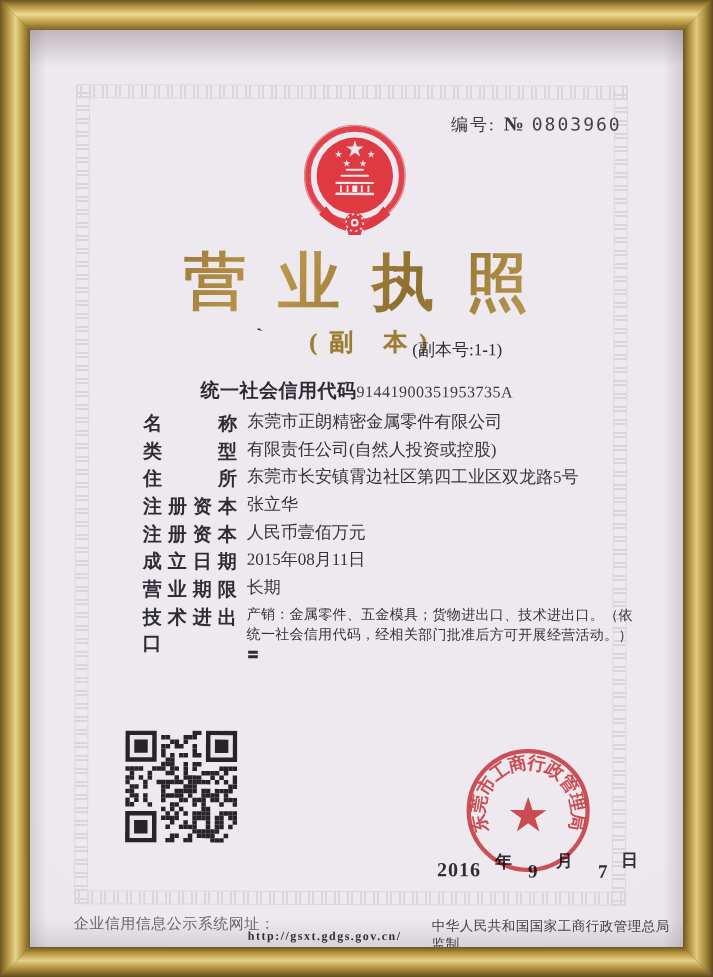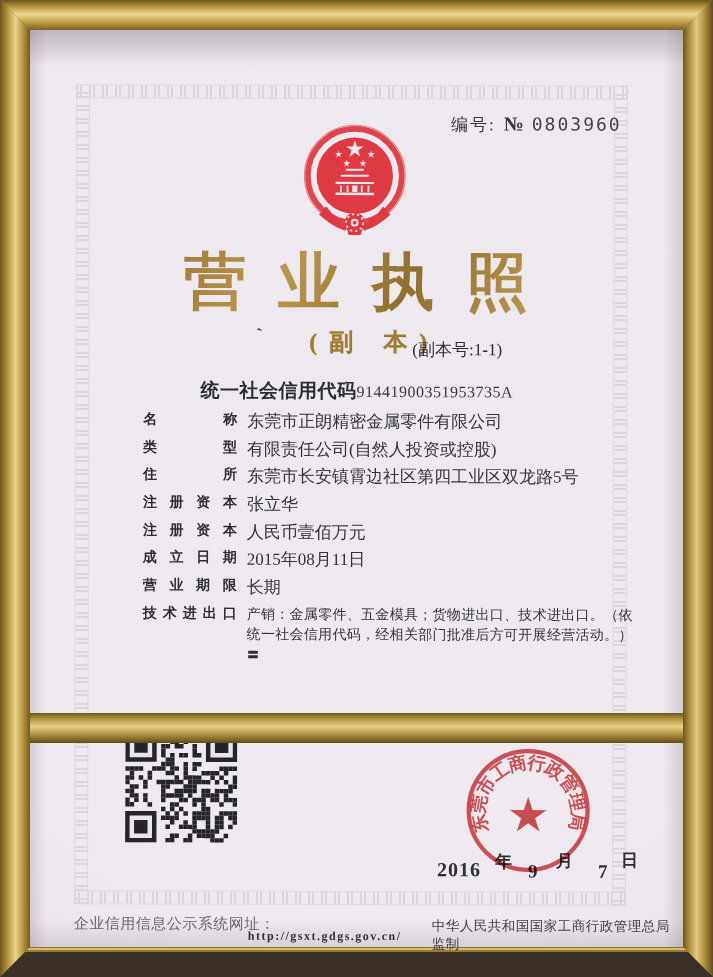--- a/index.html
+++ b/index.html
@@ -1,18 +1,18 @@
 <!DOCTYPE html>
 <html><head>
 <meta charset="utf-8">
 <style>
   html,body{margin:0;padding:0;}
   body{width:713px;height:977px;overflow:hidden;background:#3a3028;
        font-family:"Liberation Serif","DejaVu Serif",serif;}
-  .photo{position:relative;width:713px;height:743px;background:#737373;
+  .photo{position:relative;width:713px;height:977px;background:#737373;
          box-shadow:inset 0 0 60px rgba(40,28,8,.45), inset 0 0 0 2px rgba(70,54,18,.5);}
   
   .frame-strip{position:absolute;z-index:3;}
   .frame-top{left:0;top:0;width:713px;height:30px;
     background:linear-gradient(180deg,#6b5620 0%,#b4953f 22%,#ecd993 48%,#c2a14a 72%,#7a6226 100%);
     clip-path:polygon(0 0,100% 0,calc(100% - 30px) 100%,30px 100%);}
   .frame-bottom{left:0;bottom:0;width:713px;height:30px;
     background:linear-gradient(0deg,#5f4c1c 0%,#a8893a 25%,#e6cf84 55%,#b6953f 80%,#6b5620 100%);
     clip-path:polygon(30px 0,calc(100% - 30px) 0,100% 100%,0 100%);}
   .frame-left{left:0;top:0;width:30px;height:977px;
@@ -60,21 +60,21 @@
         color:#9c7b35;text-shadow:0 0 1px #b79a55;}
   .copyno{position:absolute;left:382px;top:12px;font-size:17px;color:#2f2d36;}
   .credit{position:absolute;left:0;top:348px;width:100%;text-align:center;white-space:nowrap;}
   .credit .lab{font-size:19px;font-weight:bold;letter-spacing:.5px;color:#2c2a33;}
   .credit .val{font-size:16px;letter-spacing:.5px;color:#3a3740;}
   
   .fields{position:absolute;left:113px;top:381px;width:512px;}
   .frow{display:flex;align-items:flex-start;height:27.7px;}
   .frow.scope{height:auto;}
   .flab{display:block;width:94px;flex:none;font-family:"Liberation Sans","DejaVu Sans",sans-serif;
-        font-weight:600;font-size:14px;color:#2e2c35;text-align:justify;text-align-last:justify;}
+        font-weight:600;font-size:19px;color:#2e2c35;text-align:justify;text-align-last:justify;}
   .fval{flex:1;padding-left:10px;font-size:17px;color:#34323b;line-height:21px;}
   .fval.small{font-size:14px;line-height:20.5px;letter-spacing:.3px;}
   .fval.small span{display:block;}
   .endmark{font-size:13px;font-weight:bold;color:#2d2b33;line-height:14px;margin-top:2px;}
   
   .qr{position:absolute;left:96px;top:701px;width:112px;height:112px;}
   .qr svg{width:112px;height:112px;}
   .regauth{position:absolute;left:313px;top:765px;font-size:18px;letter-spacing:10px;
            font-weight:600;color:#3a3740;white-space:nowrap;}
   .seal{position:absolute;left:434px;top:715px;width:130px;height:130px;z-index:6;

